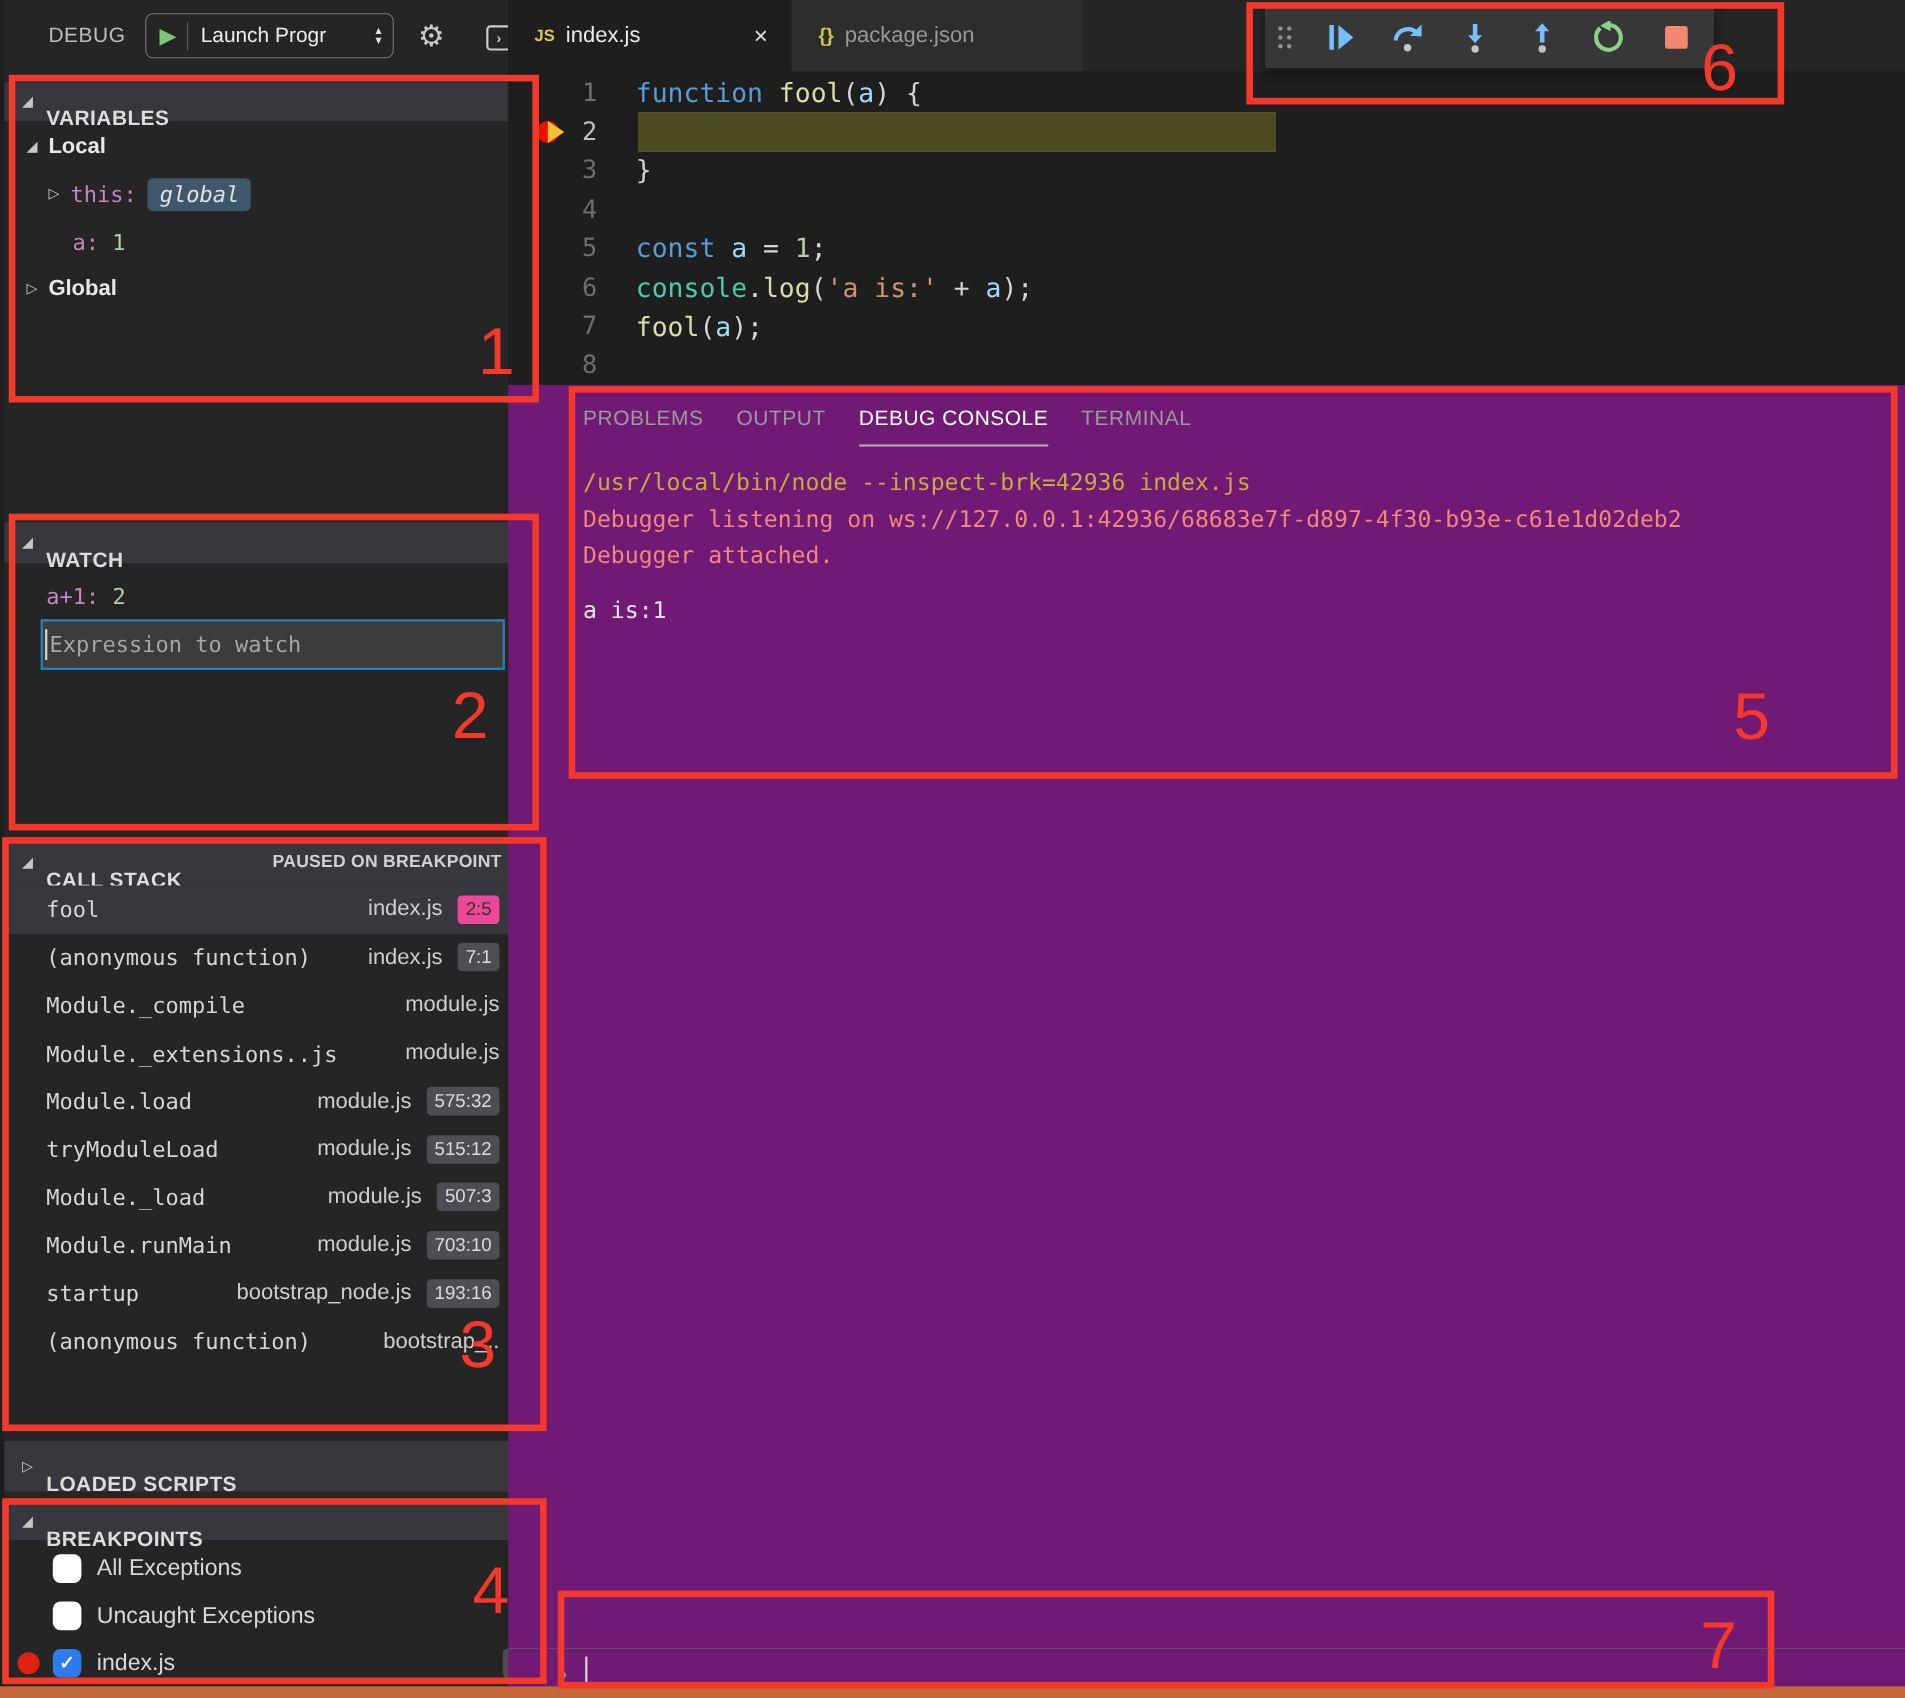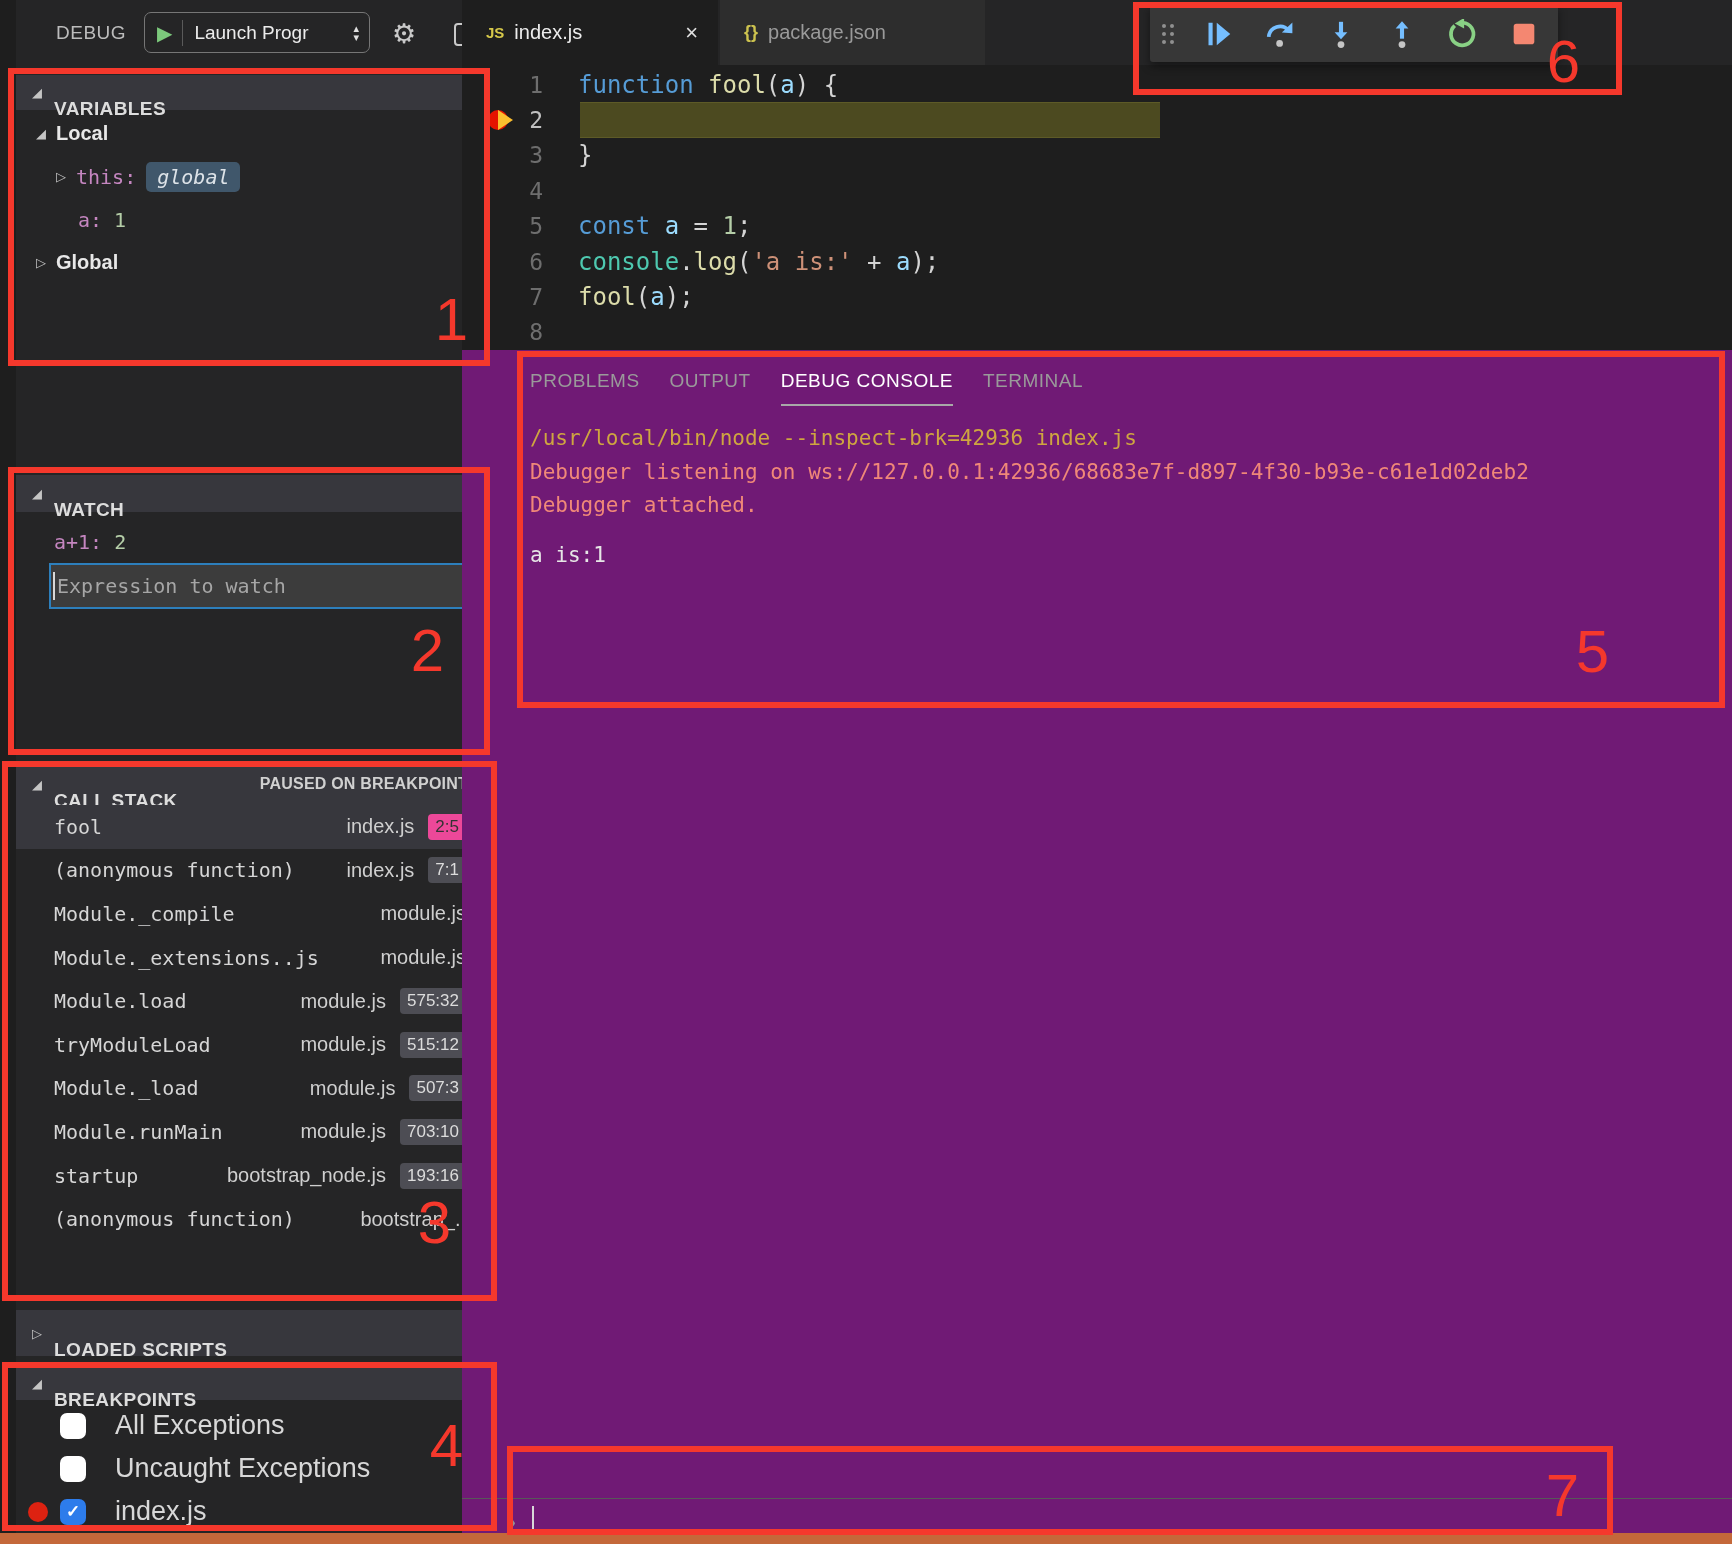--- a/index.html
+++ b/index.html
@@ -1,21 +1,21 @@
 <!DOCTYPE html>
 <html><head>
 <meta charset="utf-8">
 <style>
   * { margin:0; padding:0; box-sizing:border-box; }
   html,body { width:1732px; height:1544px; background:#1e1e1e; overflow:hidden; }
   body { font-family:"Liberation Sans", sans-serif; position:relative; }
   .mono { font-family:"DejaVu Sans Mono", monospace; }
 
   
-  #sidebar { position:absolute; left:16px; top:0; width:462px; height:1533px; background:#252526; }
+  #sidebar { position:absolute; left:4px; top:0; width:462px; height:1533px; background:#252526; }
   #tabstrip { position:absolute; left:462px; top:0; width:1270px; height:65px; background:#252526; }
   #editor { position:absolute; left:462px; top:65px; width:1270px; height:285px; background:#1e1e1e; overflow:hidden; }
   #panel { position:absolute; left:462px; top:350px; width:1270px; height:1183px; background:#701a75; }
   #statusbar { position:absolute; left:0; top:1533px; width:1732px; height:11px; background:#c4683a; }
 
   
   .sb-topbar { position:absolute; left:0; top:0; width:462px; height:65px; }
   .debug-title { position:absolute; left:40px; top:22px; font-size:19px; color:#bcbcbc; letter-spacing:.5px; }
   .launch-control { position:absolute; left:128px; top:12px; width:226px; height:41px; border:1.5px solid #767676; border-radius:7px; display:flex; align-items:center; }
   .lc-play { color:#7cc97c; font-size:20px; padding:0 10px 0 12px; }
@@ -49,21 +49,21 @@
   .cs-row.active { background:#37373d; }
   .cs-fn { font-family:"DejaVu Sans Mono", monospace; font-size:20px; color:#d6d6d6; flex:1; white-space:nowrap; overflow:hidden; }
   .cs-file { font-size:20px; color:#cfcfcf; margin-left:12px; white-space:nowrap; }
   .cs-badge { margin-left:14px; background:#4d4d54; color:#dcdcdc; font-size:17px; border-radius:4px; padding:3px 7px; }
   .cs-badge.light { background:#ec4899; color:#333; }
 
   
   .bp-row { height:43px; display:flex; align-items:center; position:relative; padding-left:44px; }
   .bp-check { width:26px; height:26px; border-radius:7px; background:#ffffff; flex:0 0 auto; }
   .bp-check.on { background:#2d7ceb; color:#fff; font-size:17px; font-weight:bold; display:flex; align-items:center; justify-content:center; }
-  .bp-label { color:#d8d8d8; font-size:27px; margin-left:29px; }
+  .bp-label { color:#d8d8d8; font-size:21px; margin-left:14px; }
   .bp-dot { position:absolute; left:12px; width:20px; height:20px; border-radius:50%; background:#dd2211; }
   .bp-badge { margin-left:auto; margin-right:-18px; background:#4d4d54; color:#dcdcdc; font-size:17px; border-radius:4px; padding:3px 9px; }
 
   
   .tab { position:absolute; top:0; height:65px; display:flex; align-items:center; }
   .tab.active { left:0; width:256px; background:#1e1e1e; }
   .tab.inactive { left:258px; width:265px; background:#2d2d2d; }
   .tab-ic { font-weight:bold; margin:0 10px 0 24px; }
   .tab-ic.js { color:#d6c84a; font-size:15px; }
   .tab-ic.br { color:#cdc34f; font-size:18px; }

